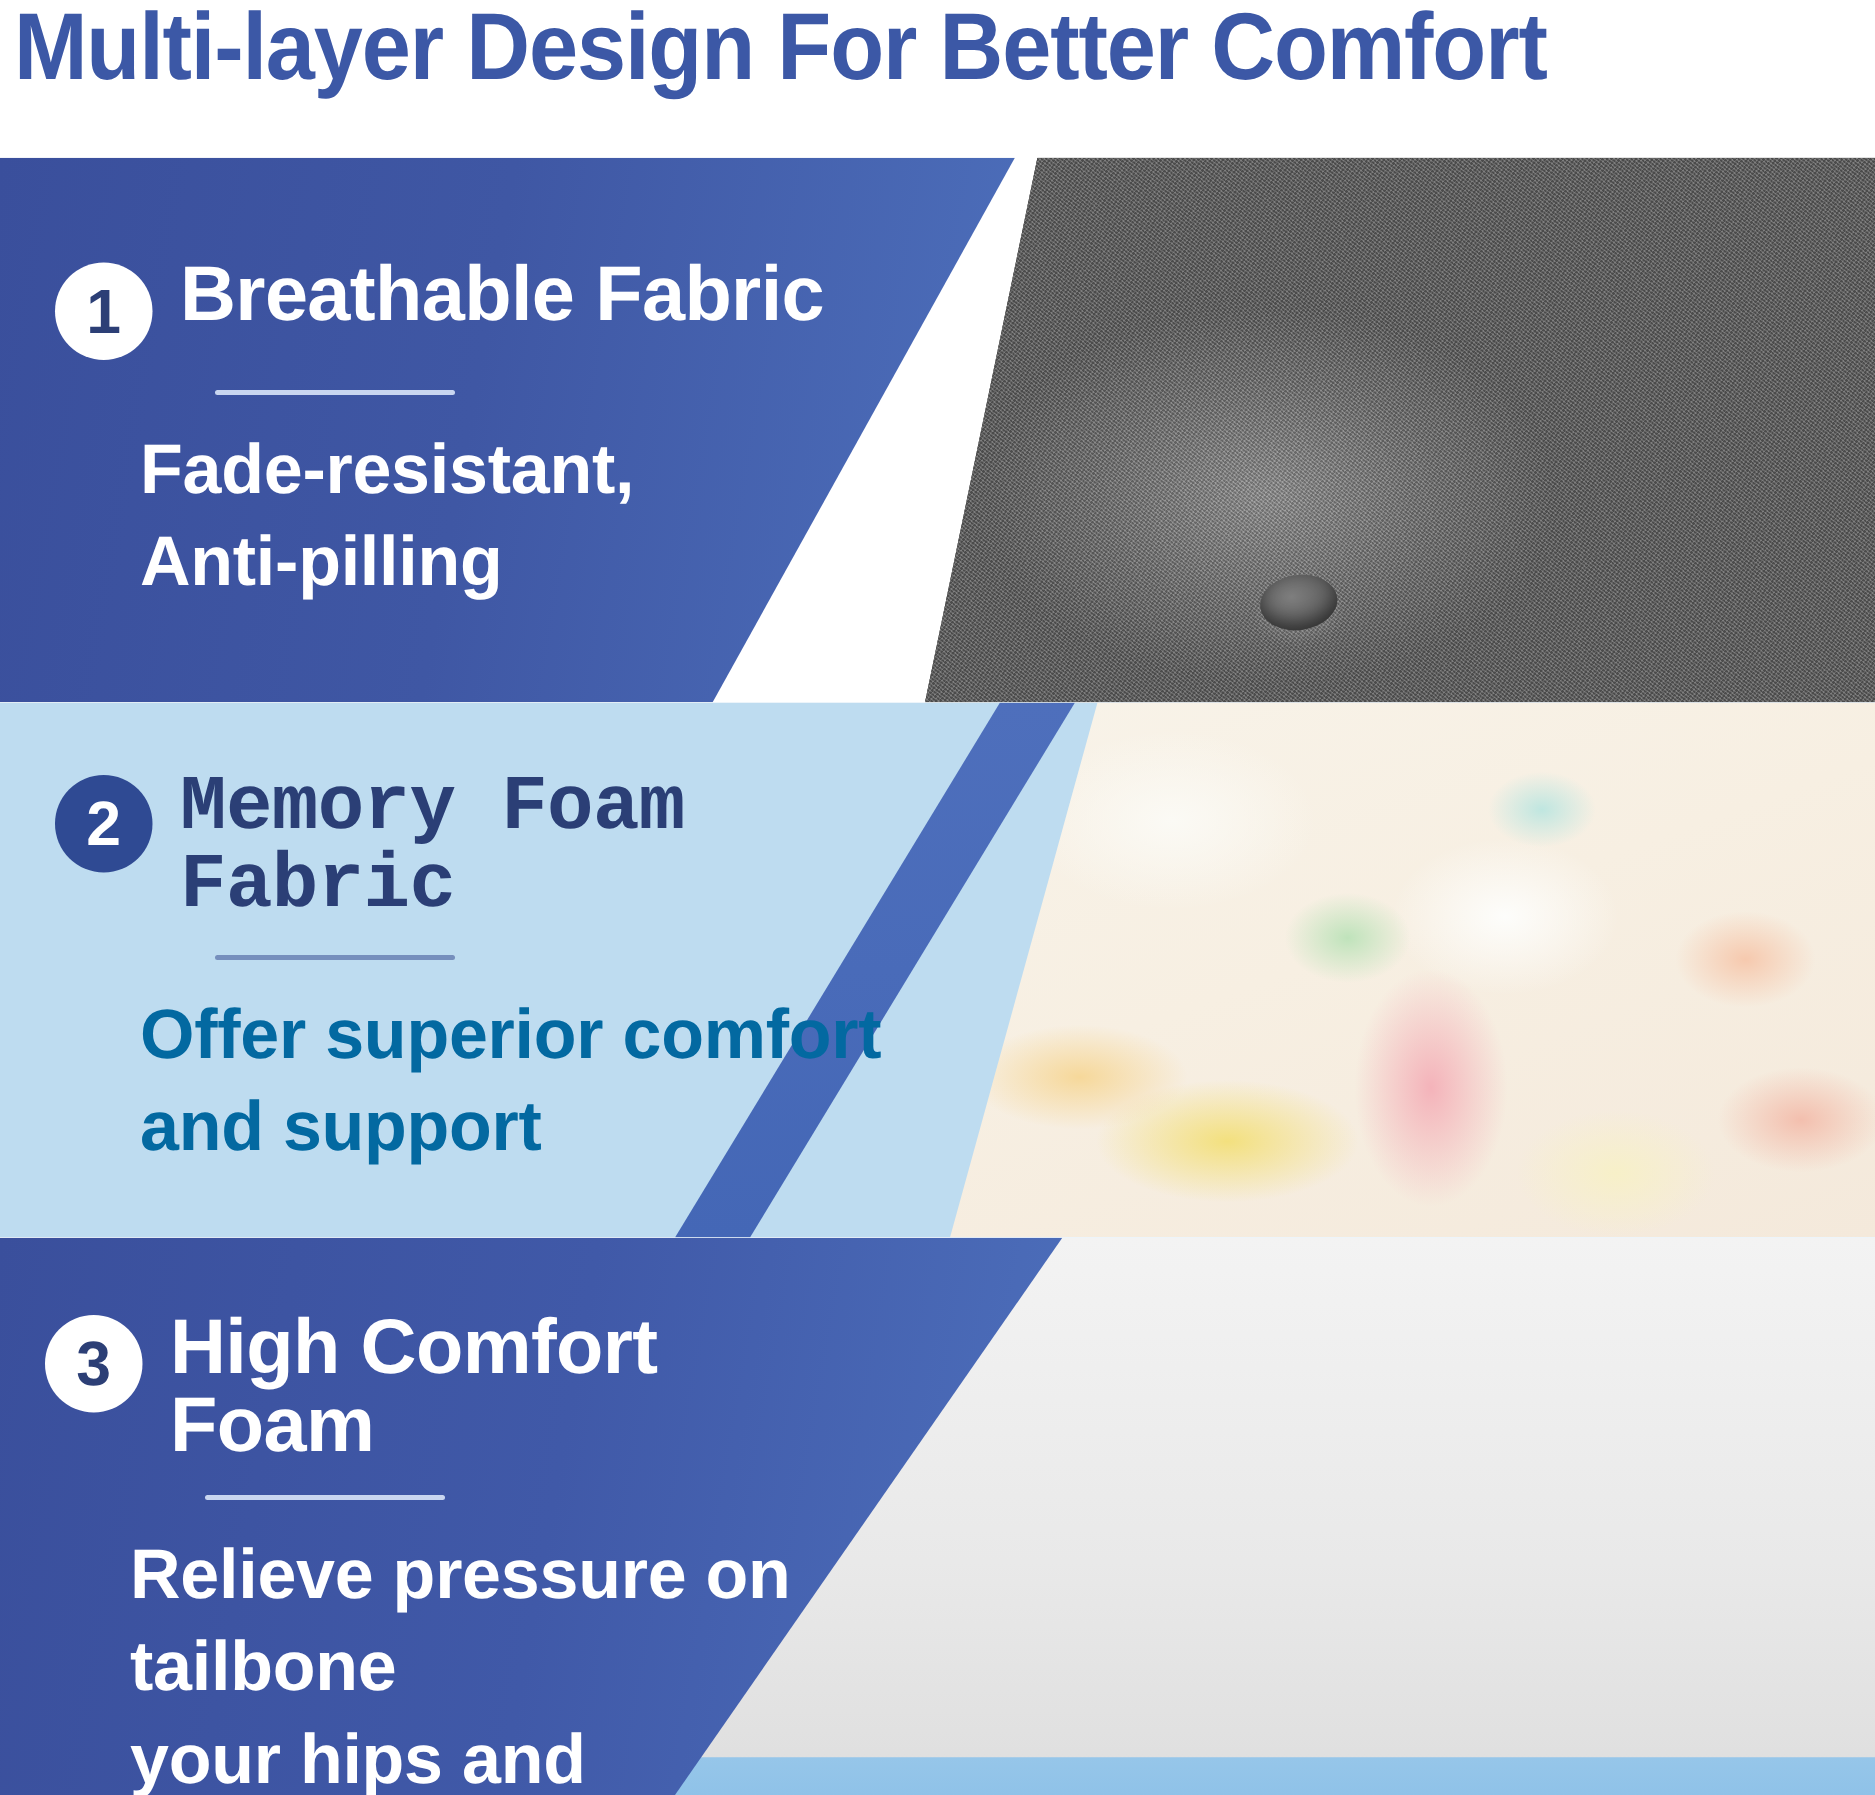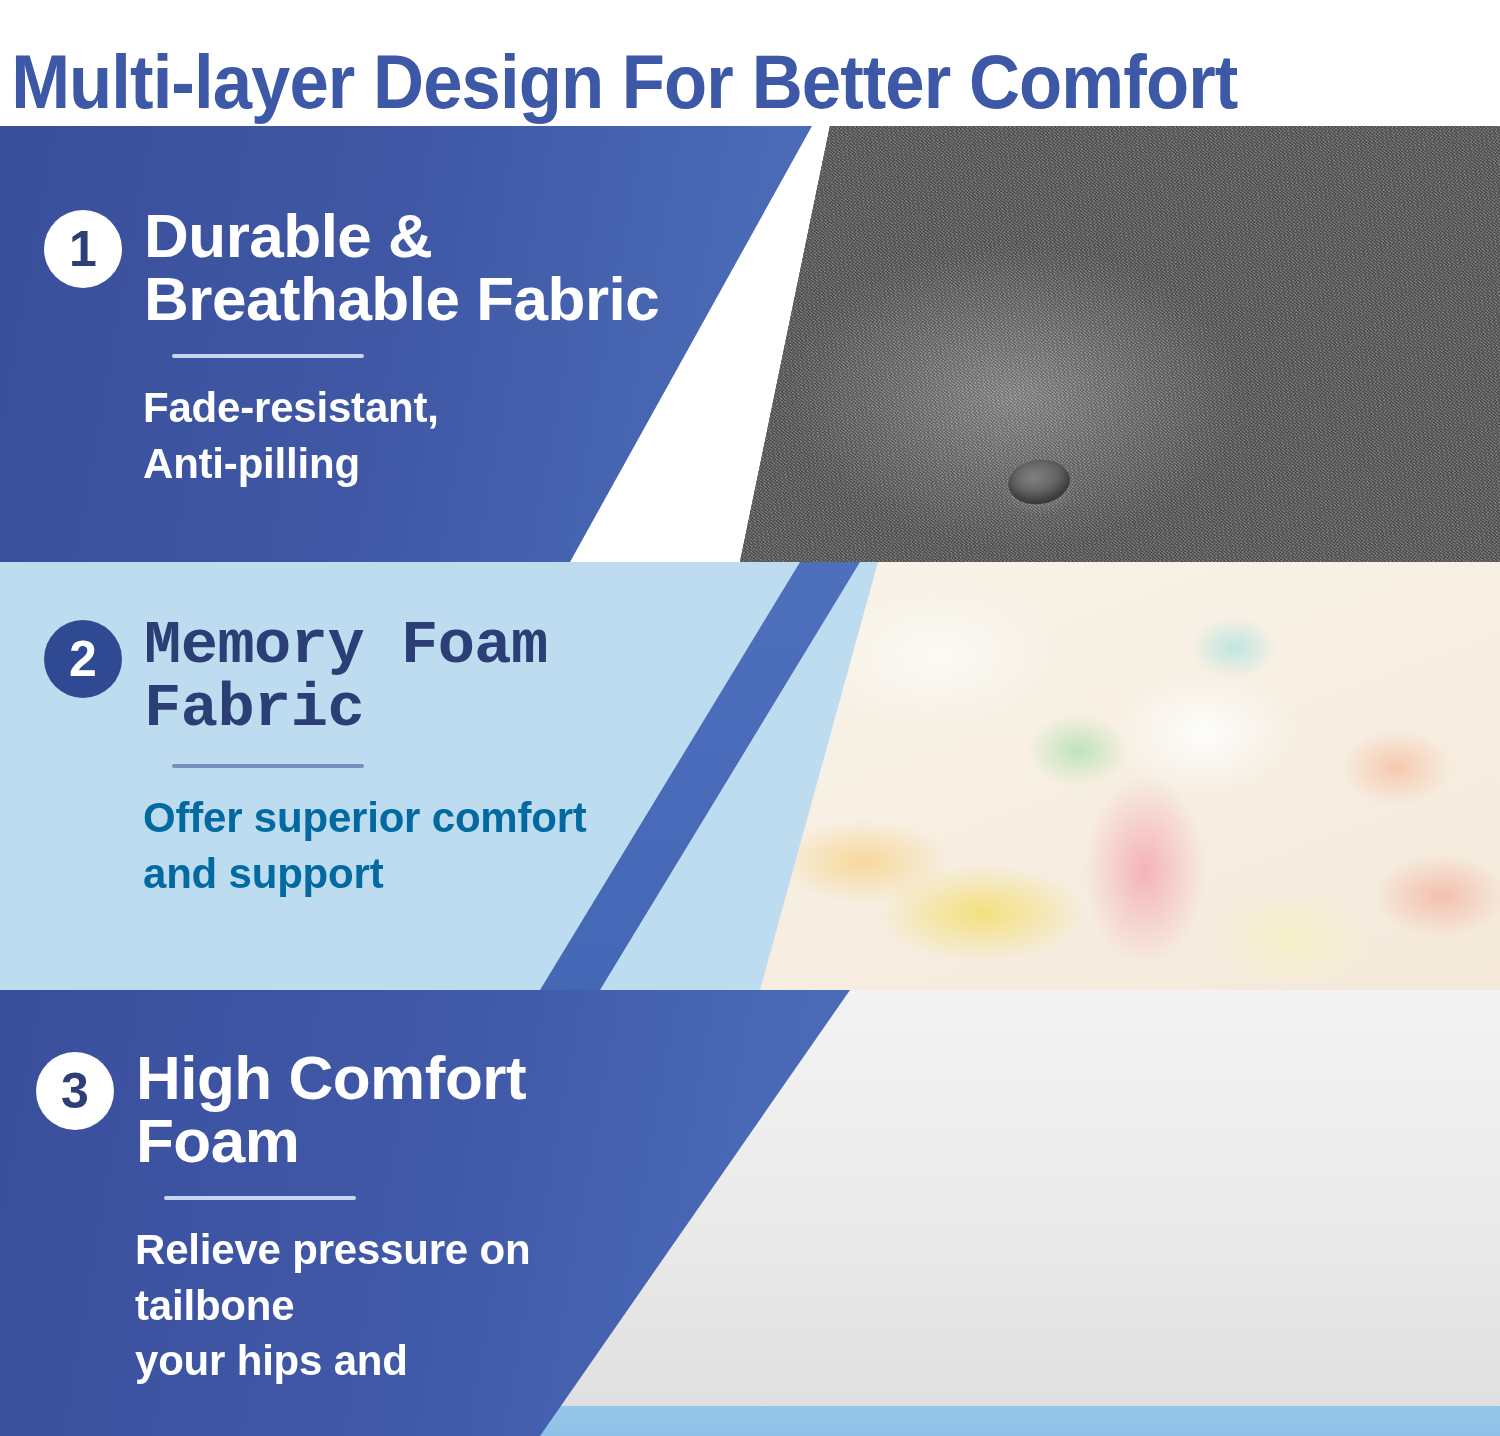--- a/index.html
+++ b/index.html
@@ -6,21 +6,21 @@
   html,body { background:#ffffff; }
   body {
     width:1500px; height:1436px;
     font-family:"Liberation Sans", sans-serif;
     overflow:hidden; position:relative;
   }
 
   
   .title-bar{
     position:absolute; left:0; top:0; width:1248px; height:120px;
-    display:flex; align-items:flex-end; justify-content:center;
+    display:flex; align-items:flex-start; justify-content:center;
   }
   .title-text{
     font-family:"Liberation Sans Narrow","Liberation Sans", sans-serif;
     font-weight:bold;
     font-size:76px;
     letter-spacing:-1px;
     color:#3C58A6;
     white-space:nowrap;
     transform:scaleX(0.93);
     transform-origin:center;
@@ -71,23 +71,23 @@
   .divider{
     height:4px; width:192px; border-radius:2px;
     margin:24px 0 22px 128px;
   }
   .divider-light{ background:#C9D6F0; }
   .divider-dark{ background:#3B5193; opacity:.55; }
 
   .sub{
     font-family:"Liberation Sans Narrow","Liberation Sans", sans-serif;
     font-weight:bold;
-    font-size:42px;
+    font-size:56px;
     line-height:1.32;
-    margin-left:99px;
+    margin-left:68px;
     letter-spacing:-0.2px;
   }
   .sub-light{ color:#ffffff; }
   .sub-dark{ color:#0369a1; }
 
   
   #panel1{ top:126px; height:436px; }
   #panel1 .panel-bg{ background:#ffffff; }
   #panel1 .wedge{
     width:840px;
@@ -175,21 +175,20 @@
   <div class="photo">
     
   </div>
   <div class="tuft"></div>
   <div class="wedge"></div>
 
   <div class="copy">
     <div class="head-row">
       <div class="badge badge-light">1</div>
       <div class="heading heading-light">
-        <div>Durable &amp;</div>
         <div>Breathable Fabric</div>
       </div>
     </div>
     <div class="divider divider-light"></div>
     <div class="sub sub-light">
       <div>Fade-resistant,</div>
       <div>Anti-pilling</div>
     </div>
   </div>
 </section>

